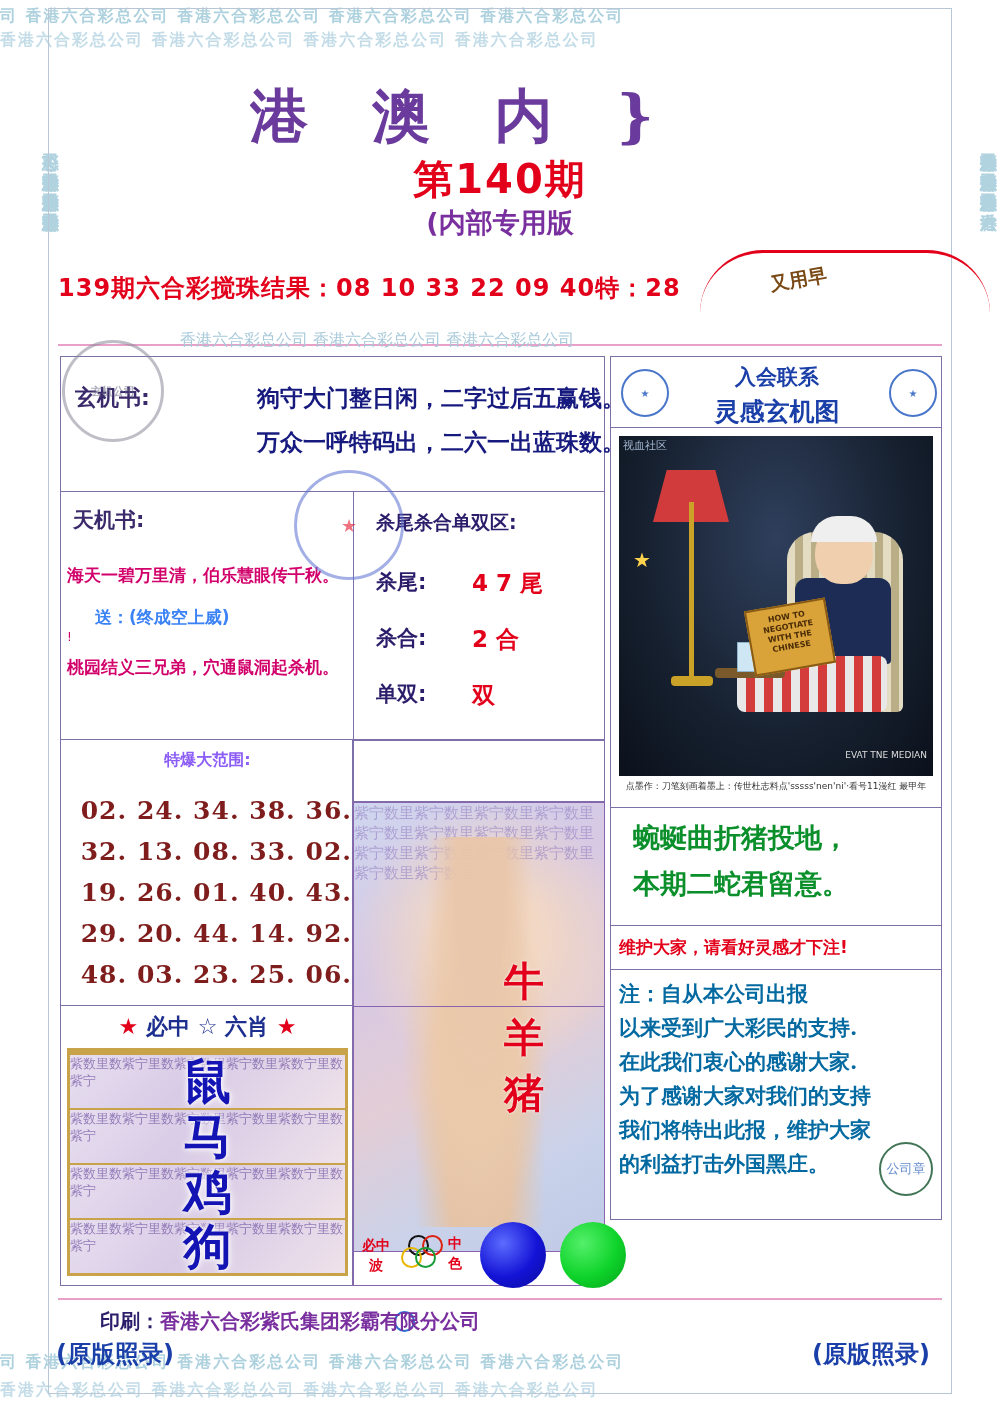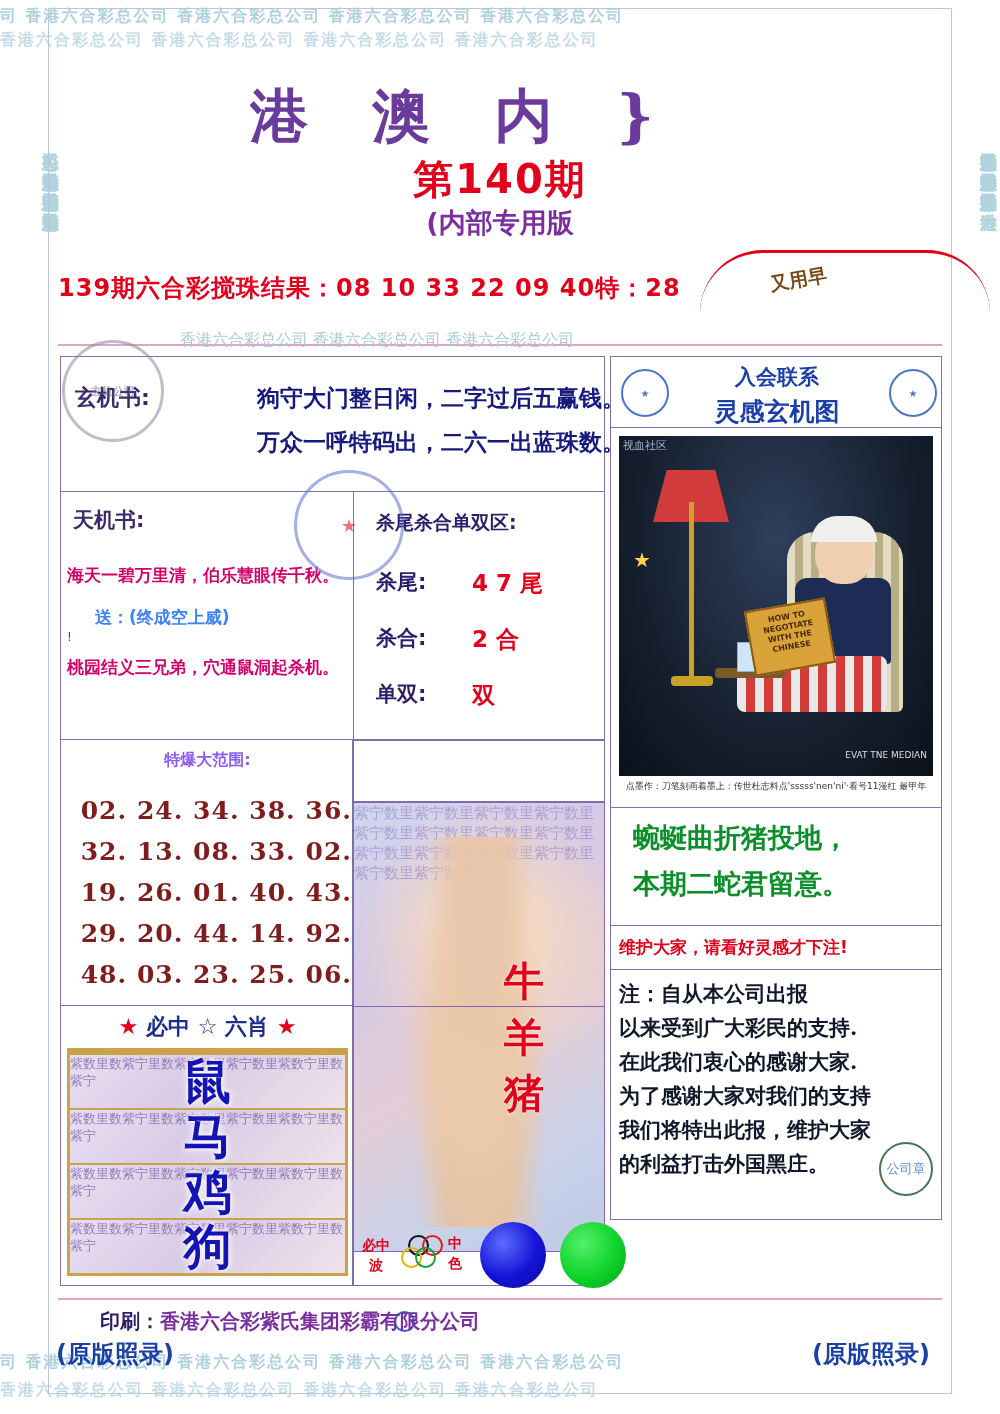--- a/index.html
+++ b/index.html
@@ -236,21 +236,21 @@
   .green-poem .g1{position:absolute;left:22px;top:12px;font-size:27px;font-weight:bold;color:#0a8f2a;white-space:nowrap;font-family:Liberation Mono, monospace;}
   .green-poem .g2{position:absolute;left:22px;top:58px;font-size:27px;font-weight:bold;color:#0a8f2a;white-space:nowrap;}
   .red-note{
     position:relative;height:44px;border:1px solid #7d6fa8;border-top:none;box-sizing:border-box;
   }
   .red-note span{position:absolute;left:8px;top:10px;font-size:17px;font-weight:bold;color:#e2001a;white-space:nowrap;}
   .notice{
     position:relative;height:250px;border:1px solid #7d6fa8;border-top:none;box-sizing:border-box;
   }
   .notice .nl{
-    position:absolute;left:8px;font-size:21px;font-weight:bold;color:#0f172a;white-space:nowrap;
+    position:absolute;left:8px;font-size:21px;font-weight:bold;color:#0369a1;white-space:nowrap;
     font-family:"DejaVu Serif","Liberation Serif",serif;
   }
   .notice .seal2{
     position:absolute;left:268px;top:172px;width:50px;height:50px;border-radius:50%;
     border:2px solid #14532d;color:#3f6fc0;font-size:13px;opacity:.8;
     display:flex;align-items:center;justify-content:center;
   }
 
   
   .footer-print{

